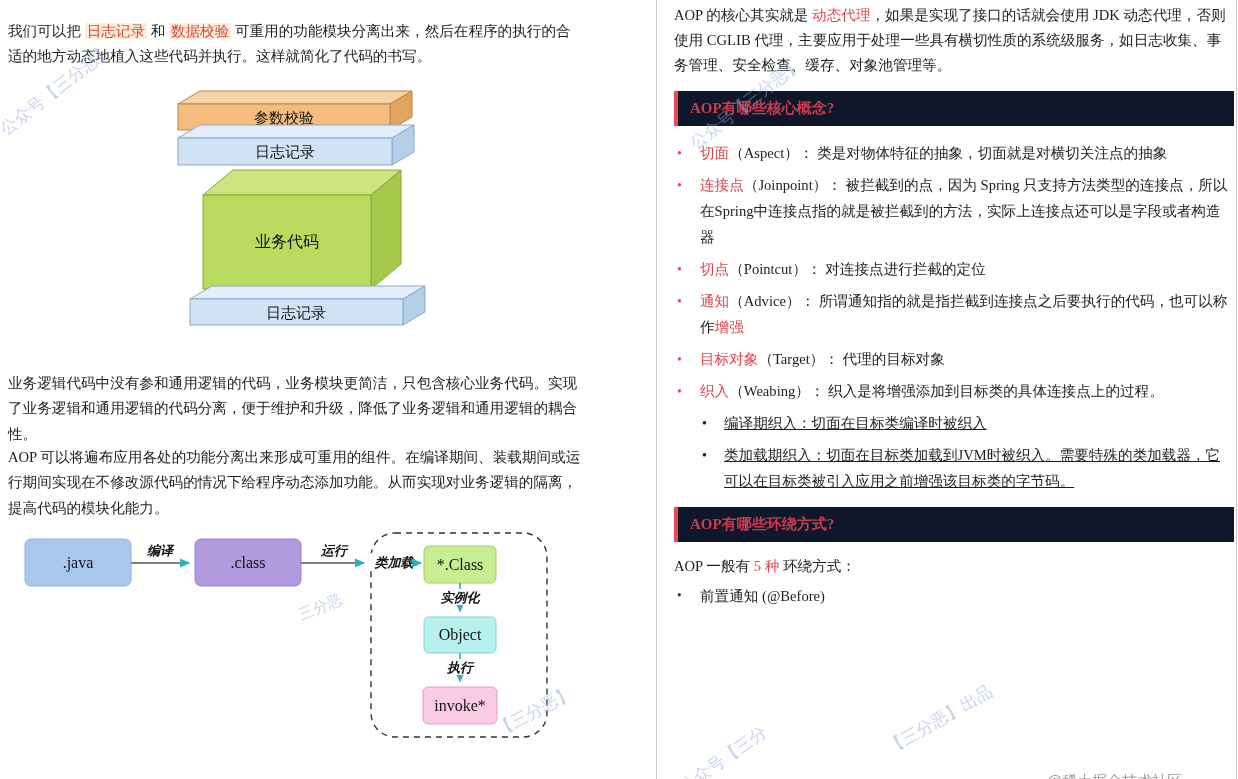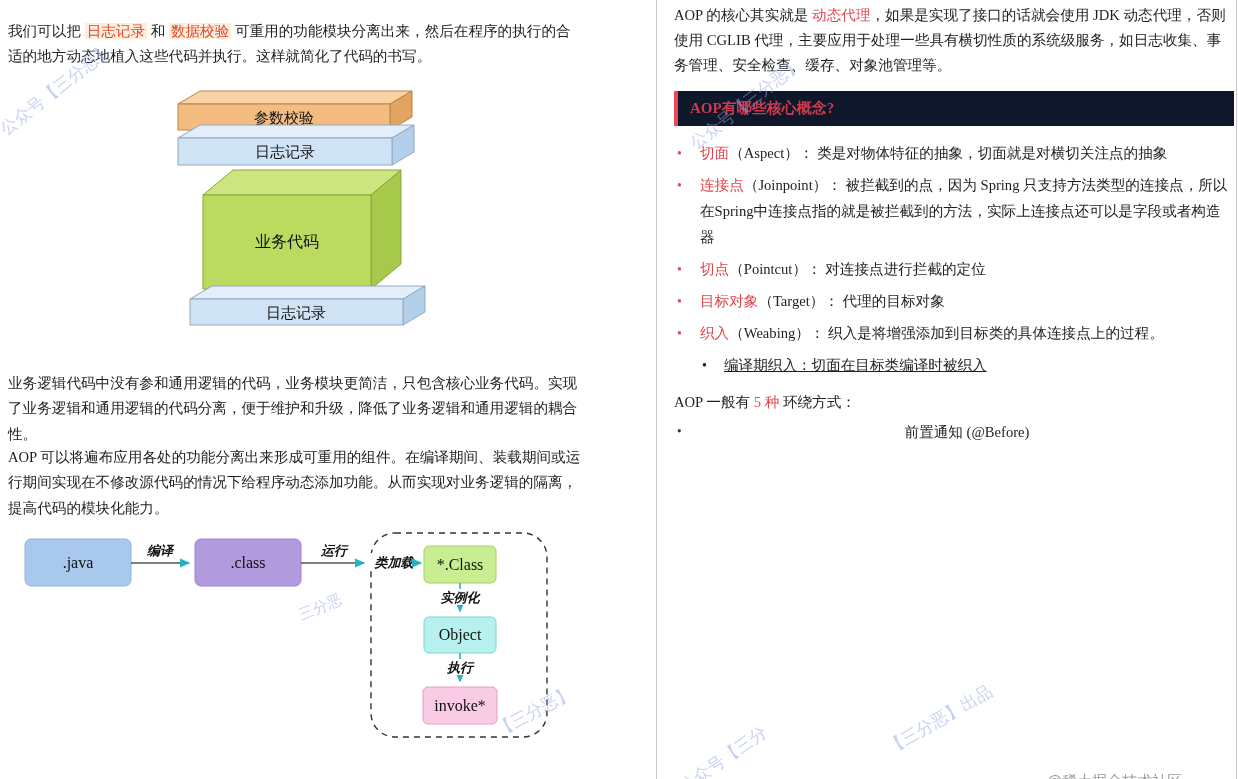--- a/index.html
+++ b/index.html
@@ -37,21 +37,21 @@
   }
   ul{list-style:none;}
   ul.concepts{margin:14px 0 0;padding:0;font-size:14.6px;}
   .concepts>li{position:relative;padding-left:26px;margin-bottom:6px;line-height:26px;}
   .concepts>li::before{content:"●";position:absolute;left:3px;top:0;font-size:8px;color:#e84b5f;}
   .term{color:#e0454d;text-align:right;}
   ul.subs{margin:6px 0 0;padding:0;text-decoration:underline;}
   .subs>li{position:relative;padding-left:24px;margin-bottom:6px;line-height:26px;}
   .subs>li::before{content:"●";position:absolute;left:2px;top:0;font-size:8px;color:#222;}
   ul.around{margin:9px 0 0;padding:0;font-size:14.6px;}
-  .around>li{position:relative;padding-left:26px;margin-bottom:7px;line-height:17px;text-align:center;}
+  .around>li{position:relative;padding-left:26px;margin-bottom:7px;line-height:17px;}
   .around>li::before{content:"●";position:absolute;left:3px;top:-2px;font-size:7.5px;color:#333;}
 
   
   .wm{
     position:absolute;color:#94a4e6;opacity:.5;font-size:17px;z-index:6;
     pointer-events:none;white-space:nowrap;
   }
   #wm1{left:-12px;top:78px;transform:rotate(-38deg);}
   #wm2{left:298px;top:598px;transform:rotate(-22deg);font-size:15px;}
   #wm3{left:492px;top:700px;transform:rotate(-28deg);}
@@ -162,28 +162,31 @@
 <div class="right-col">
 
   <p class="r-para"><span>AOP 的核心其实就是 </span><span class="red">动态代理</span><span>，如果是实现了接口的话就会使用 JDK 动态代理，否则使用 CGLIB 代理，主要应用于处理一些具有横切性质的系统级服务，如日志收集、事务管理、安全检查、缓存、对象池管理等。</span></p>
 
   <div class="sec-header">AOP有哪些核心概念?</div>
 
   <ul class="concepts">
     <li><span class="term">切面</span><span>（Aspect）： 类是对物体特征的抽象，切面就是对横切关注点的抽象</span><span class="term"></span></li>
     <li><span class="term">连接点</span><span>（Joinpoint）： 被拦截到的点，因为 Spring 只支持方法类型的连接点，所以在Spring中连接点指的就是被拦截到的方法，实际上连接点还可以是字段或者构造器</span><span class="term"></span></li>
     <li><span class="term">切点</span><span>（Pointcut）： 对连接点进行拦截的定位</span><span class="term"></span></li>
+    <li><span class="term">通知</span><span>（Advice）： 所谓通知指的就是指拦截到连接点之后要执行的代码，也可以称作</span><span class="term">增强</span></li>
     <li><span class="term">目标对象</span><span>（Target）： 代理的目标对象</span><span class="term"></span></li>
     <li><span class="term">织入</span><span>（Weabing）： 织入是将增强添加到目标类的具体连接点上的过程。</span>
       <ul class="subs">
         <li>编译期织入：切面在目标类编译时被织入</li>
+        <li>类加载期织入：切面在目标类加载到JVM时被织入。需要特殊的类加载器，它可以在目标类被引入应用之前增强该目标类的字节码。</li>
       </ul>
     </li>
   </ul>
 
+  <div class="sec-header">AOP有哪些环绕方式?</div>
 
   <p class="r-para" style="margin-top:12px;"><span>AOP 一般有 </span><span class="red">5 种</span><span> 环绕方式：</span></p>
 
   <ul class="around">
     <li>前置通知 (@Before)</li>
 
   </ul>
 </div>
 
 <span id="wm1" class="wm">公众号【三分恶】</span>

